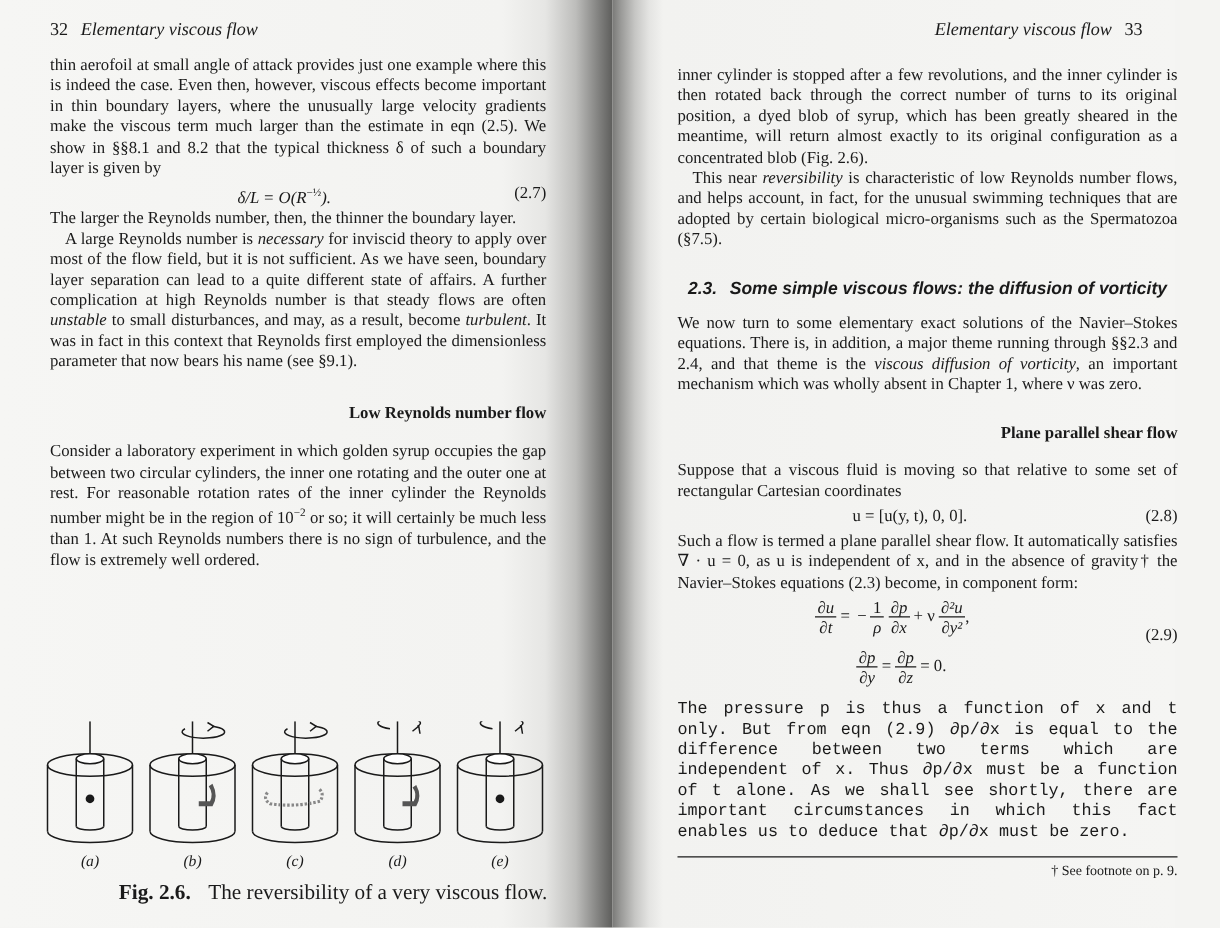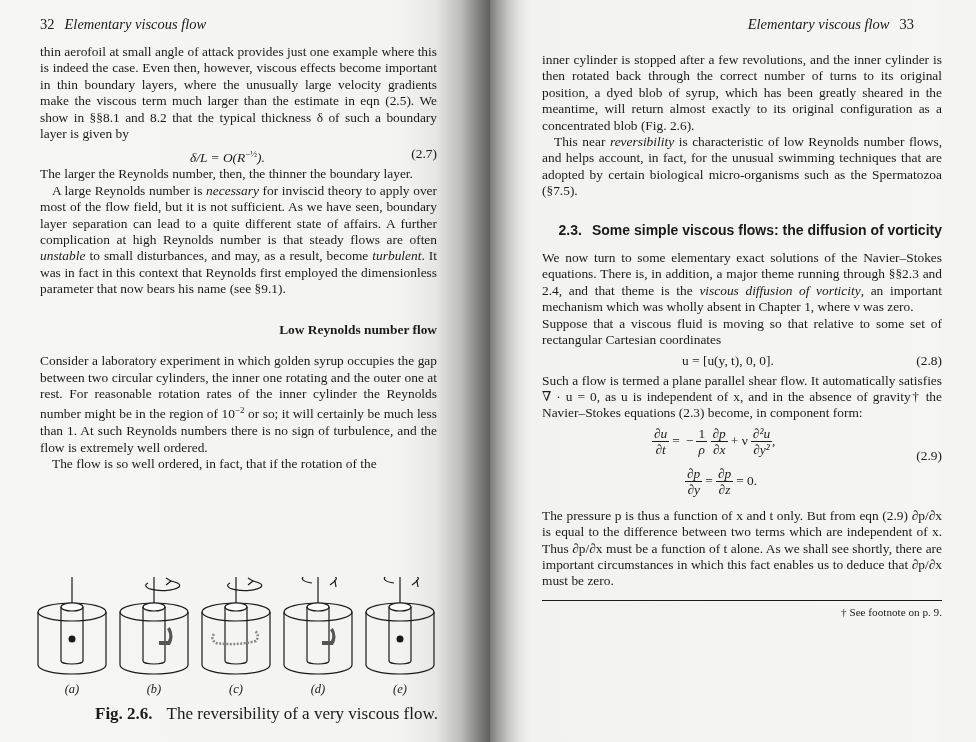--- a/index.html
+++ b/index.html
@@ -29,21 +29,21 @@
   .right .col { left: 28px; width: 400px; margin-left: 24px; }
   p { margin: 0; }
   p.indent { text-indent: 12px; }
   em { font-style: italic; }
 
   .eq-row { position: relative; height: 24px; line-height: 24px; text-align: left; }
   .eq-row .eq { position: absolute; text-align: center; }
   .eq-row .eqnum { position: absolute; right: 0; }
 
   .section-head { font-weight: bold; font-size: 13.4px; text-align: right; }
-  .chapter-sec { font-family: "Liberation Sans", "DejaVu Sans", sans-serif; font-weight: bold; font-size: 14px; text-align: right; }
+  .chapter-sec { font-family: "Liberation Sans", "DejaVu Sans", sans-serif; font-weight: bold; font-size: 14px; text-align: center; font-style: italic; }
   .chapter-sec .sec-num { margin-right: 10px; }
 
   .figure { position: absolute; left: 30px; top: 577px; width: 410px; height: 110px; }
   .cyl { position: absolute; top: 0; width: 72px; height: 100px; }
   .cyl-label { position: absolute; top: 105px; width: 72px; text-align: center; font-style: italic; font-size: 12.5px; }
   .fig-caption { position: absolute; top: 704px; left: 95px; font-size: 17px; }
   .fig-caption b { font-weight: bold; margin-right: 14px; }
 
   .frac { display: inline-block; vertical-align: middle; text-align: center; font-style: italic; line-height: 15px; }
   .frac .n { display: block; border-bottom: 1px solid #1a1a1a; padding: 0 2px; }
@@ -72,21 +72,20 @@
       <div class="eq-row">
         <span class="eq" style="left:150px;font-style:italic;"><span>δ/L = O(R</span><sup style="font-size:9px;font-style:normal;">−½</sup><span>).</span></span>
         <span class="eqnum">(2.7)</span>
       </div>
       <p>The larger the Reynolds number, then, the thinner the boundary layer.</p>
       <p class="indent"><span>A large Reynolds number is </span><em>necessary</em><span> for inviscid theory to apply over most of the flow field, but it is not sufficient. As we have seen, boundary layer separation can lead to a quite different state of affairs. A further complication at high Reynolds number is that steady flows are often </span><em>unstable</em><span> to small disturbances, and may, as a result, become </span><em>turbulent</em><span>. It was in fact in this context that Reynolds first employed the dimensionless parameter that now bears his name (see §9.1).</span></p>
 
       <p class="section-head" style="margin-top:24px;margin-bottom:15px;">Low Reynolds number flow</p>
 
       <p><span>Consider a laboratory experiment in which golden syrup occupies the gap between two circular cylinders, the inner one rotating and the outer one at rest. For reasonable rotation rates of the inner cylinder the Reynolds number might be in the region of 10</span><sup style="font-size:9px;">−2</sup><span> or so; it will certainly be much less than 1. At such Reynolds numbers there is no sign of turbulence, and the flow is extremely well ordered.</span></p>
-      <p class="indent">The flow is so well ordered, in fact, that if the rotation of the</p>
     </div>
 
     <div class="figure">
 
       <svg class="cyl" style="left:6px;" viewBox="0 0 72 100">
         <line x1="36" y1="0" x2="36" y2="26" stroke="#1a1a1a" stroke-width="1.2"></line>
         <ellipse cx="36" cy="35" rx="34" ry="9" fill="none" stroke="#1a1a1a" stroke-width="1.2"></ellipse>
         <line x1="2" y1="35" x2="2" y2="88" stroke="#1a1a1a" stroke-width="1.2"></line>
         <line x1="70" y1="35" x2="70" y2="88" stroke="#1a1a1a" stroke-width="1.2"></line>
         <path d="M2 88 A34 9 0 0 0 70 88" fill="none" stroke="#1a1a1a" stroke-width="1.2"></path>
@@ -174,36 +173,37 @@
     </div>
 
     <div class="col" style="top:52px;">
       <p>inner cylinder is stopped after a few revolutions, and the inner cylinder is then rotated back through the correct number of turns to its original position, a dyed blob of syrup, which has been greatly sheared in the meantime, will return almost exactly to its original configuration as a concentrated blob (Fig. 2.6).</p>
       <p class="indent"><span>This near </span><em>reversibility</em><span> is characteristic of low Reynolds number flows, and helps account, in fact, for the unusual swimming techniques that are adopted by certain biological micro-organisms such as the Spermatozoa (§7.5).</span></p>
 
       <p class="chapter-sec" style="margin-top:22px;margin-bottom:12px;"><span class="sec-num">2.3.</span><span>Some simple viscous flows: the diffusion of vorticity</span></p>
 
       <p><span>We now turn to some elementary exact solutions of the Navier–Stokes equations. There is, in addition, a major theme running through §§2.3 and 2.4, and that theme is the </span><em>viscous diffusion of vorticity</em><span>, an important mechanism which was wholly absent in Chapter 1, where ν was zero.</span></p>
 
+      <p class="section-head" style="margin-top:22px;margin-bottom:14px;">Plane parallel shear flow</p>
 
       <p>Suppose that a viscous fluid is moving so that relative to some set of rectangular Cartesian coordinates</p>
       <div class="eq-row">
         <span class="eq" style="left:140px;">u = [u(y, t), 0, 0].</span>
         <span class="eqnum">(2.8)</span>
       </div>
       <p>Such a flow is termed a plane parallel shear flow. It automatically satisfies ∇ · u = 0, as u is independent of x, and in the absence of gravity† the Navier–Stokes equations (2.3) become, in component form:</p>
 
       <div class="eq-block">
         <div class="line1">
           <span class="frac"><span class="n">∂u</span><span class="d">∂t</span></span><span class="op">=</span><span class="op">−</span><span class="frac"><span class="n" style="font-style:normal;">1</span><span class="d">ρ</span></span> <span class="frac"><span class="n">∂p</span><span class="d">∂x</span></span><span class="op">+ ν</span><span class="frac"><span class="n">∂²u</span><span class="d">∂y²</span></span><span style="vertical-align:middle;">,</span>
         </div>
         <div class="line2">
           <span class="frac"><span class="n">∂p</span><span class="d">∂y</span></span><span class="op">=</span><span class="frac"><span class="n">∂p</span><span class="d">∂z</span></span><span class="op">= 0.</span>
         </div>
         <span class="eqnum">(2.9)</span>
       </div>
 
-      <p style="margin-top:8px;">The pressure p is thus a function of x and t only. But from eqn (2.9) ∂p/∂x is equal to the difference between two terms which are independent of x. Thus ∂p/∂x must be a function of t alone. As we shall see shortly, there are important circumstances in which this fact enables us to deduce that ∂p/∂x must be zero.</p>
+      <p style="margin-top:8px;font-family:Liberation Mono, monospace;">The pressure p is thus a function of x and t only. But from eqn (2.9) ∂p/∂x is equal to the difference between two terms which are independent of x. Thus ∂p/∂x must be a function of t alone. As we shall see shortly, there are important circumstances in which this fact enables us to deduce that ∂p/∂x must be zero.</p>
       <div class="footnote-rule"></div>
       <p class="footnote">† See footnote on p. 9.</p>
     </div>
   </div>
 </div>
 
 </body></html>

